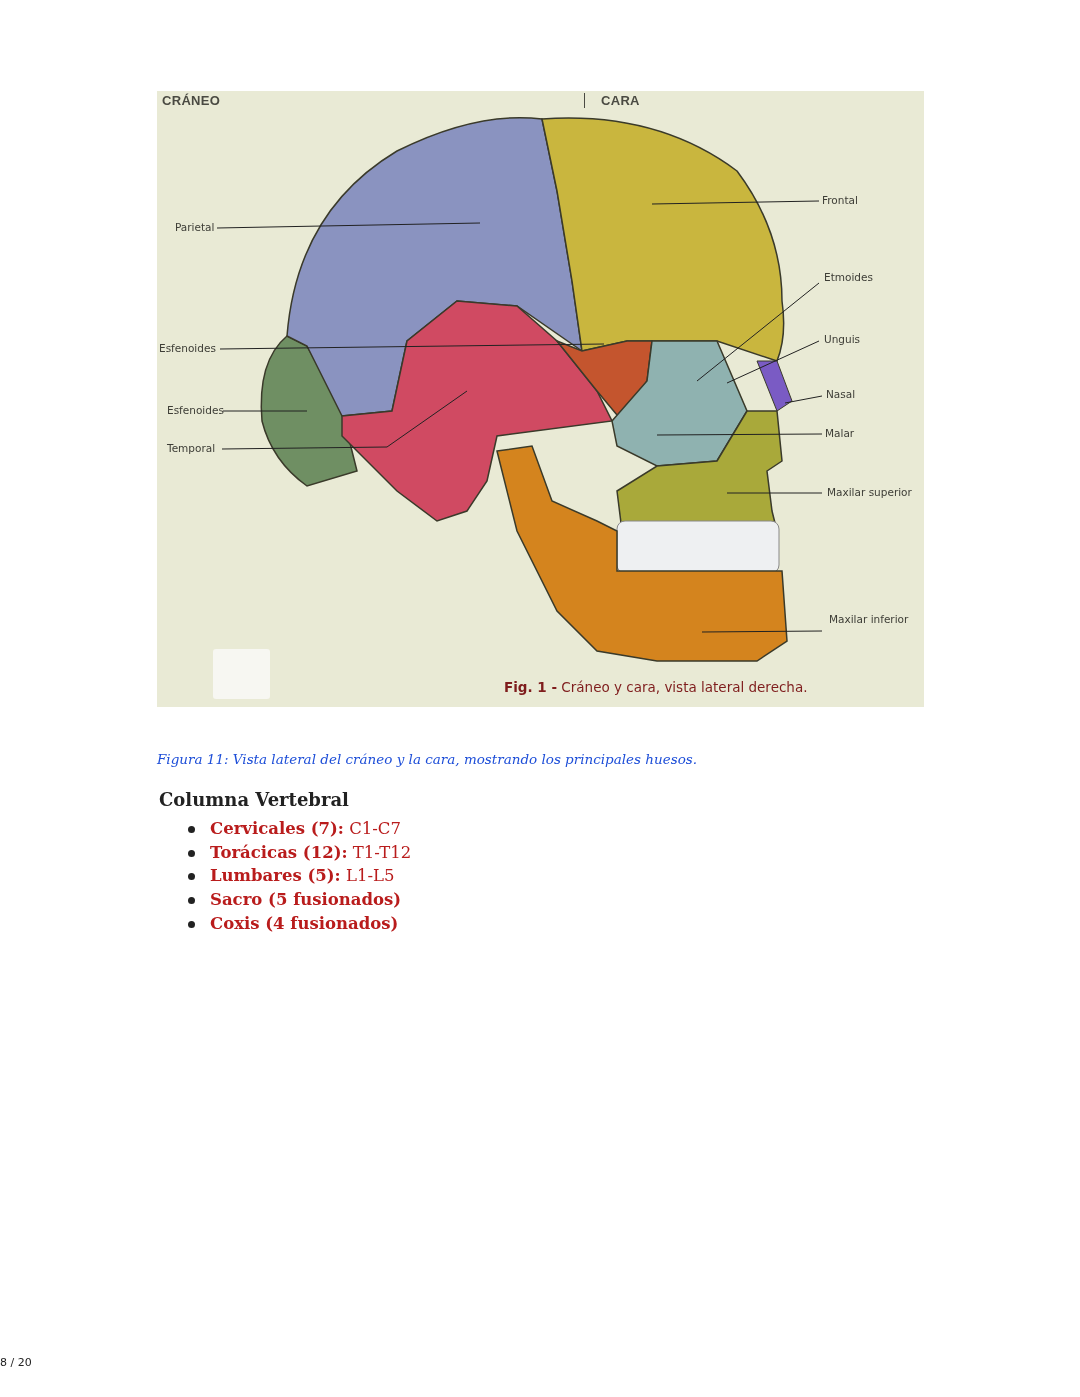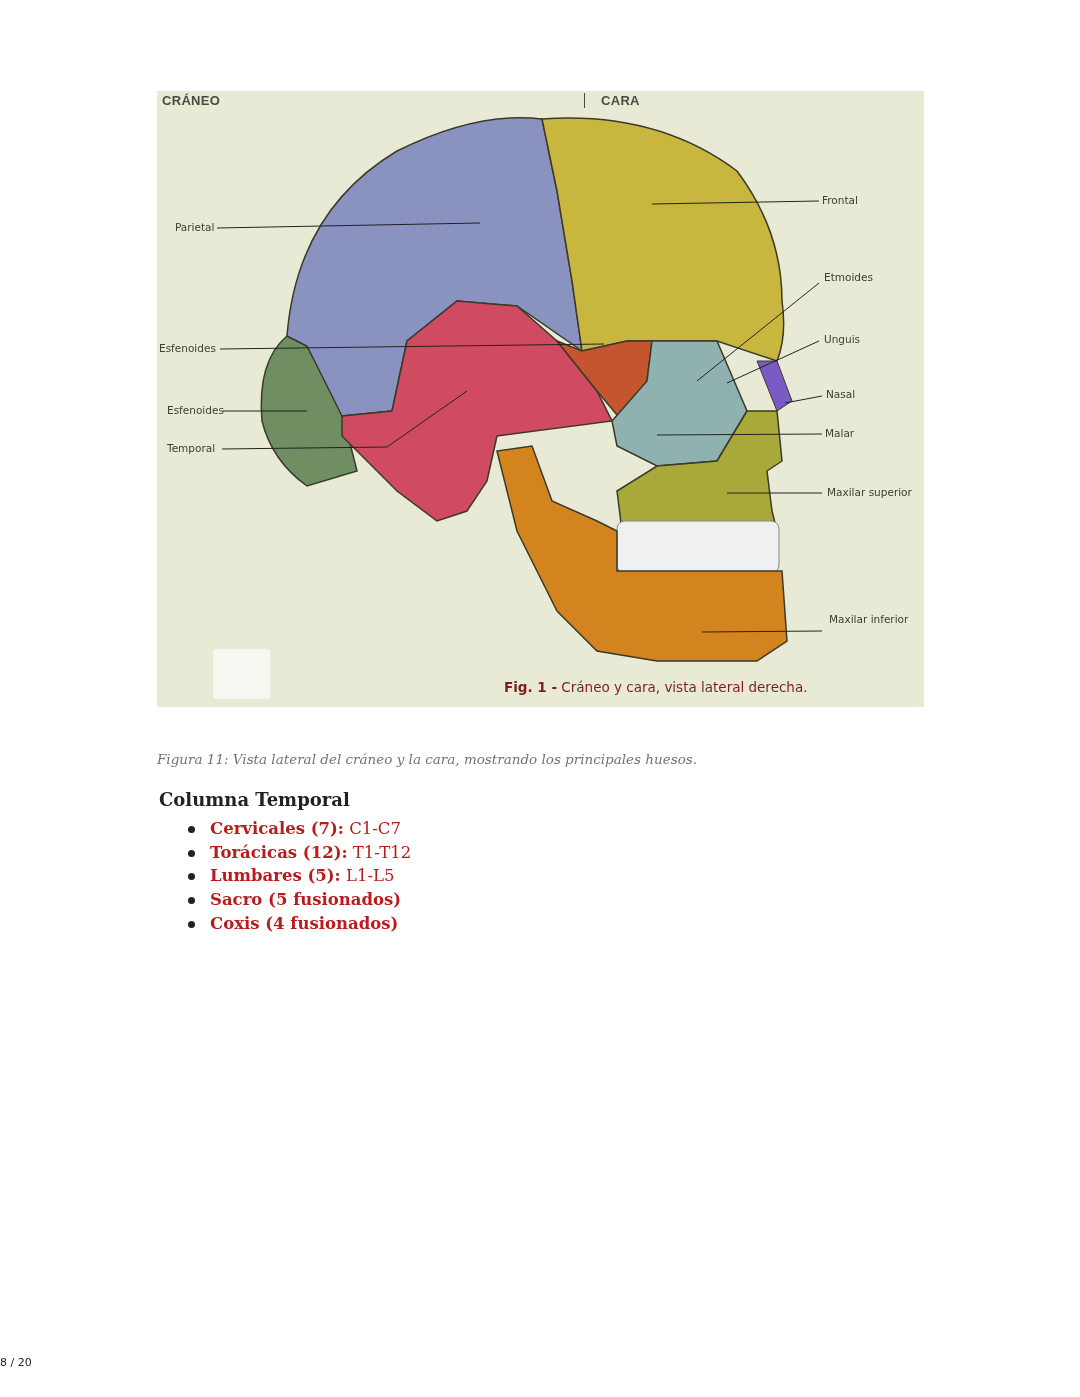--- a/index.html
+++ b/index.html
@@ -25,21 +25,21 @@
     font-family: "DejaVu Sans", sans-serif; font-size: 13.5px; color: #7f1d1d;
     white-space: nowrap;
   }
   .fig-caption-inner b { font-weight: bold; }
   .white-patch {
     position: absolute; left: 56px; top: 558px; width: 57px; height: 50px;
     background: #f7f7f2; border-radius: 3px;
   }
   .caption {
     position: absolute; left: 157px; top: 751px;
-    font-family: "DejaVu Serif", serif; font-style: italic; font-size: 13.5px; color: #737373;
+    font-family: "DejaVu Serif", serif; font-style: italic; font-size: 13.5px; color: #1d4ed8;
     white-space: nowrap;
   }
   .section-title {
     position: absolute; left: 159px; top: 789px;
     font-family: "DejaVu Serif", serif; font-weight: bold; font-size: 18px; color: #222;
     margin: 0;
   }
   .vert-list {
     position: absolute; left: 188px; top: 817px; margin: 0; padding: 0; list-style: none;
     font-family: "DejaVu Serif", serif; font-size: 16.5px; color: #b91c1c;
@@ -113,21 +113,21 @@
     <div class="lbl" style="left:670px; top:395px;">Maxilar superior</div>
     <div class="lbl" style="left:672px; top:522px;">Maxilar inferior</div>
 
     <div class="white-patch"></div>
 
     <div class="fig-caption-inner"><b>Fig. 1 -</b><span> Cráneo y cara, vista lateral derecha.</span></div>
   </div>
 
   <div class="caption">Figura 11: Vista lateral del cráneo y la cara, mostrando los principales huesos.</div>
 
-  <h3 class="section-title">Columna Temporal</h3>
+  <h3 class="section-title">Columna Vertebral</h3>
 
   <ul class="vert-list">
     <li><span class="bullet"></span><span class="term">Cervicales (7):</span><span> C1-C7</span></li>
     <li><span class="bullet"></span><span class="term">Torácicas (12):</span><span> T1-T12</span></li>
     <li><span class="bullet"></span><span class="term">Lumbares (5):</span><span> L1-L5</span></li>
     <li><span class="bullet"></span><span class="term">Sacro (5 fusionados)</span><span></span></li>
     <li><span class="bullet"></span><span class="term">Coxis (4 fusionados)</span><span></span></li>
   </ul>
 
   <div class="page-number">8 / 20</div>

